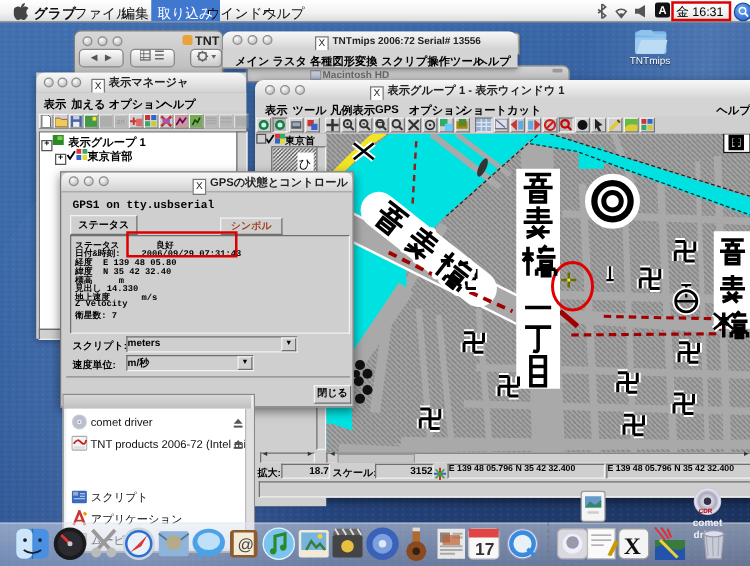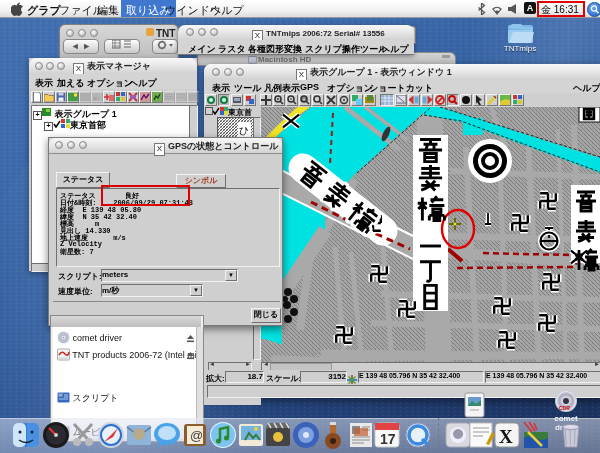--- a/index.html
+++ b/index.html
@@ -581,20 +581,21 @@
   <div class="msunk abs" style="left:2px;top:205px;width:165px;height:7px"></div>
 </div>
 
 <div class="abs" id="gpsdlg" style="left:48px;top:137px;width:235px;height:189px;background:#cfcfcf;box-shadow:0 3px 8px rgba(0,0,0,0.5);border:1px solid #7a7a7a;box-sizing:border-box">
   <div class="tb" style="height:15px;border-radius:6px 6px 0 0">
     <div class="circ" style="left:6px;top:3px"></div>
         <div class="circ" style="left:18px;top:3px"></div>
         <div class="circ" style="left:30px;top:3px"></div>
     <div class="ttl" style="left:105px;top:2px"><span class="xico">X</span><b style="font-size:9px;color:#222">GPSの状態とコントロール</b></div>
   </div>
+  <div class="abs mtxt" style="left:9px;top:21px;font-family:'Liberation Mono',monospace">GPS1 on tty.usbserial</div>
 
   <div class="abs" style="left:7px;top:34px;width:221px;height:15px">
     <div class="mraised abs mtxt2" style="left:0;top:0;width:52px;height:14px;text-align:center;line-height:13px">ステータス</div>
     <div class="mraised abs mtxt2" style="left:55px;top:16px;width:62px;height:12px;text-align:right;line-height:11px;color:#a04020">コントロール</div>
     <div class="mraised abs mtxt2" style="left:120px;top:2px;width:48px;height:12px;text-align:center;line-height:11px;color:#a04020">シンボル</div>
   </div>
 
   <div class="msunk abs" style="left:7px;top:50px;width:222px;height:77px;font-family:'Liberation Mono',monospace;font-size:7px;font-weight:bold;color:#000">
     <div style="position:absolute;left:3px;top:2px">ステータス&nbsp;&nbsp;&nbsp;&nbsp;&nbsp;&nbsp;&nbsp;良好</div>
     <div style="position:absolute;left:3px;top:9px">日付&amp;時刻:&nbsp;&nbsp;&nbsp;&nbsp;2006/09/29 07:31:43</div>
@@ -636,20 +637,25 @@
               <rect x="2" y="9" width="9" height="2" fill="#ddd"></rect>
             </svg></span> <span style="font-size:9px">TNT products 2006-72 (Intel min)</span><svg style="position:absolute;right:2px;top:3px" width="9" height="9">
             <path d="M1,5 L4.5,1 L8,5 Z" fill="#555"></path>
             <rect x="1" y="6.5" width="7" height="1.6" fill="#555"></rect>
           </svg></div>
         <div style="position: absolute; left: 4px; top: 64px; width: 140px; height: 15px; white-space: nowrap; overflow: hidden;"><span style="display:inline-block;vertical-align:-3px"><svg width="13" height="13">
               <rect x="0.5" y="1.5" width="12" height="10" rx="1" fill="#3a6ac0"></rect>
               <rect x="1.5" y="2.5" width="4" height="3" fill="#9ac"></rect>
               <path d="M7,4 h4 M7,6 h4 M2,8 h9" stroke="#cde" stroke-width="0.8"></path>
             </svg></span> <span style="font-size:9px">スクリプト</span></div>
+        <div style="position: absolute; left: 4px; top: 81px; width: 140px; height: 15px; white-space: nowrap; overflow: hidden;"><span style="display:inline-block;vertical-align:-3px"><svg width="13" height="13">
+              <path d="M2,12 L6.5,1 L11,12" fill="none" stroke="#c33" stroke-width="2"></path>
+              <path d="M4,8.5 h5" stroke="#c33" stroke-width="1.5"></path>
+              <path d="M10,2 l2,2" stroke="#e90" stroke-width="2"></path>
+            </svg></span> <span style="font-size:9px">アプリケーション</span></div>
         <div style="position: absolute; left: 4px; top: 98px; width: 140px; height: 15px; white-space: nowrap; overflow: hidden;"><span style="display:inline-block;vertical-align:-3px"><svg width="13" height="13">
               <rect x="1" y="2" width="11" height="9" fill="#eee" stroke="#999"></rect>
               <path d="M1,4 h11 M3,2 v2 M6,2 v2 M9,2 v2" stroke="#999"></path>
             </svg></span> <span style="font-size:9px">ムービー</span></div>
       </div>
   <div class="abs" style="left:145px;top:11px;width:6px;height:112px;background:#e0e0e0;border-left:1px solid #bbb"></div>
 </div>
 
 <div class="abs" style="left:461px;top:392px;width:28px;height:30px">
  <svg width="28" height="30">

